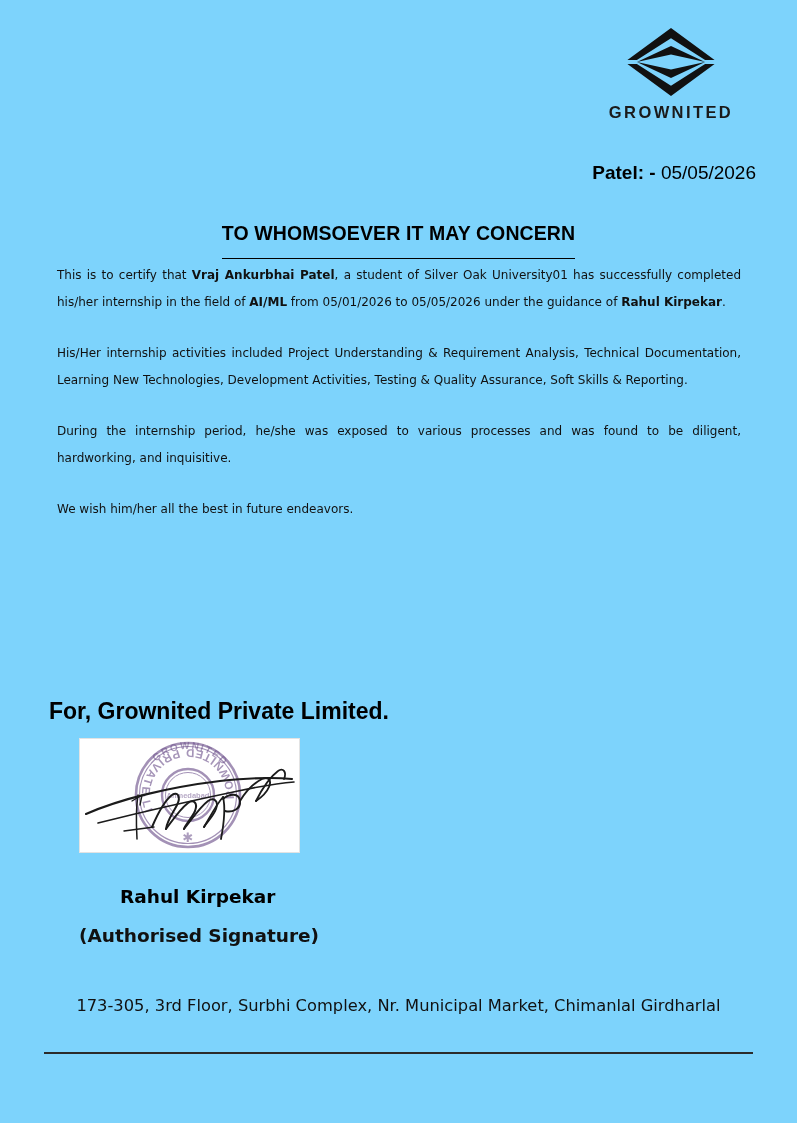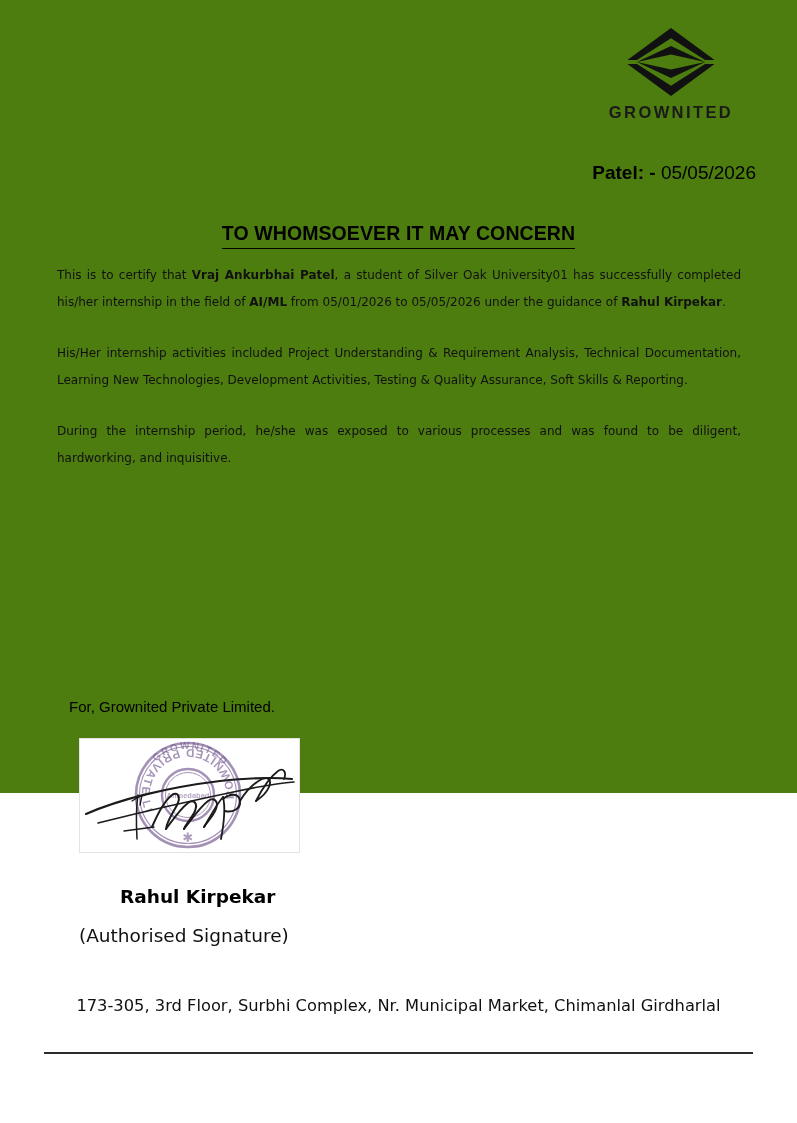--- a/index.html
+++ b/index.html
@@ -12,22 +12,22 @@
     height: 1123px;
     position: relative;
     font-family: "DejaVu Sans", "Liberation Sans", sans-serif;
     color: #000000;
     overflow: hidden;
   }
 
   .page {
     position: relative;
     width: 797px;
-    height: 793px;
-    background: #4d7c0f;
+    height: 1123px;
+    background: #7dd3fc;
   }
 
   
   .letterhead {
     position: absolute;
     top: 26px;
     right: 46px;
     width: 160px;
     text-align: center;
   }
@@ -70,21 +70,21 @@
     left: 0;
     width: 797px;
     text-align: center;
     font-size: 19.5px;
     font-weight: 700;
     font-family: "Liberation Sans", sans-serif;
     letter-spacing: 0.1px;
   }
   .doc-title span {
     border-bottom: 1.6px solid #000;
-    padding-bottom: 4px;
+    padding-bottom: 14px;
   }
 
   
   .body-block {
     position: absolute;
     top: 262px;
     left: 57px;
     width: 684px;
   }
   .para {
@@ -97,23 +97,23 @@
     color: #111111;
   }
   .para:last-child { margin-bottom: 0; }
   .para.nojust { text-align: left; }
   .b { font-weight: 700; }
 
   
   .signoff {
     position: absolute;
     top: 698px;
-    left: 69px;
-    font-size: 15px;
-    font-weight: 400;
+    left: 49px;
+    font-size: 23px;
+    font-weight: 700;
     font-family: "Liberation Sans", sans-serif;
   }
 
   .sign-box {
     position: absolute;
     top: 738px;
     left: 79px;
     width: 219px;
     height: 113px;
     border: 1px solid #e3e3e3;
@@ -128,21 +128,21 @@
     left: 120px;
     font-size: 18.5px;
     font-weight: 700;
     font-family: "DejaVu Sans", sans-serif;
   }
   .sign-role {
     position: absolute;
     top: 925px;
     left: 79px;
     font-size: 18.5px;
-    font-weight: 400;
+    font-weight: 700;
     font-family: "DejaVu Sans", sans-serif;
     color: #111;
   }
 
   
   .footer {
     position: absolute;
     top: 993px;
     left: 0;
     width: 797px;
@@ -191,20 +191,21 @@
   </div>
 
   <div class="body-block">
 
     <p class="para"><span>This is to certify that </span><span class="b">Vraj Ankurbhai Patel</span><span>, a student of Silver Oak University01 has successfully completed his/her internship in the field of </span><span class="b">AI/ML</span><span> from 05/01/2026 to 05/05/2026   under the guidance of </span><span class="b">Rahul Kirpekar</span><span>.</span></p>
 
     <p class="para">His/Her internship activities included Project Understanding &amp; Requirement Analysis, Technical Documentation, Learning New Technologies, Development Activities, Testing &amp; Quality Assurance, Soft Skills &amp; Reporting.</p>
 
     <p class="para">During the internship period, he/she was exposed to various processes and was found to be diligent, hardworking, and inquisitive.</p>
 
+    <p class="para nojust">We wish him/her all the best in future endeavors.</p>
   </div>
 
   <div class="signoff">For, Grownited Private Limited.</div>
 
   <div class="sign-box">
     <svg width="219" height="113" viewBox="0 0 219 113" aria-hidden="true">
       <defs>
         <path id="outerArc" d="M 108 56 m -46 0 a 46 46 0 1 1 92 0 a 46 46 0 1 1 -92 0"></path>
         <path id="outerArcRev" d="M 108 56 m 46 0 a 46 46 0 1 0 -92 0 a 46 46 0 1 0 92 0"></path>
       </defs>

